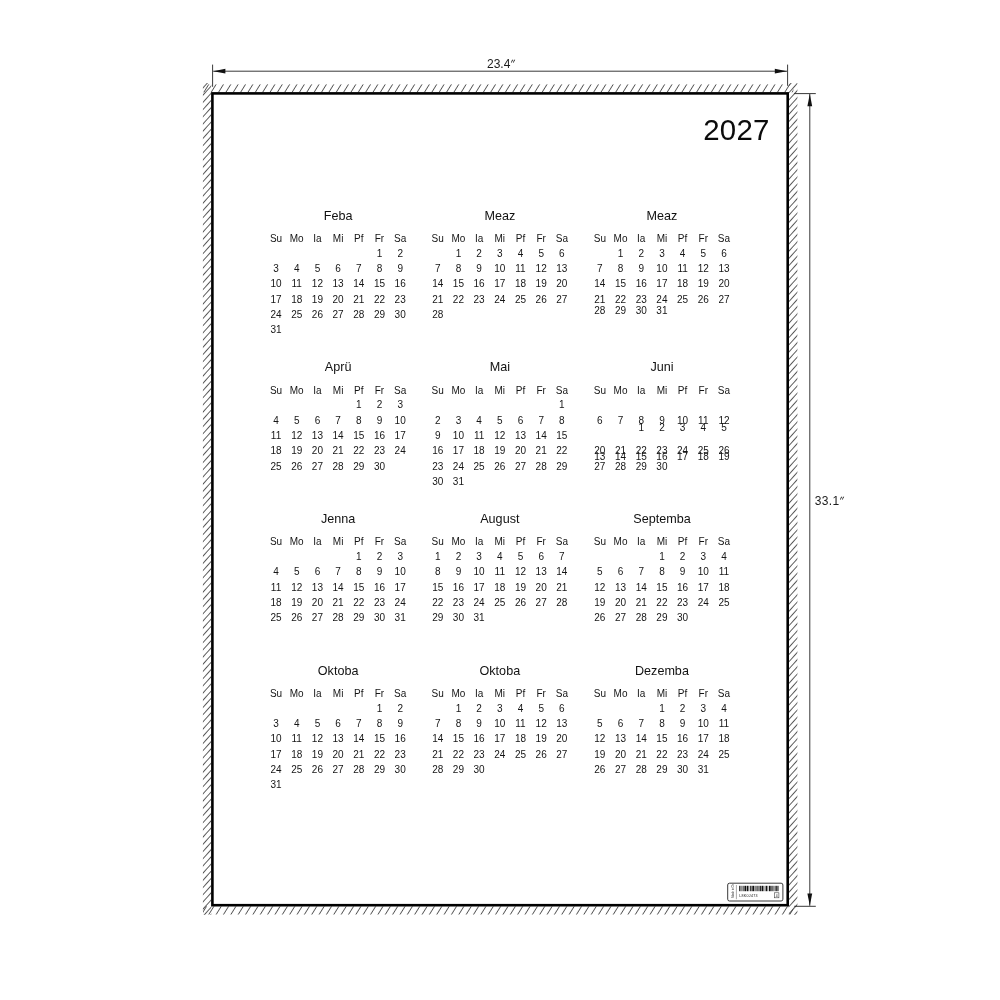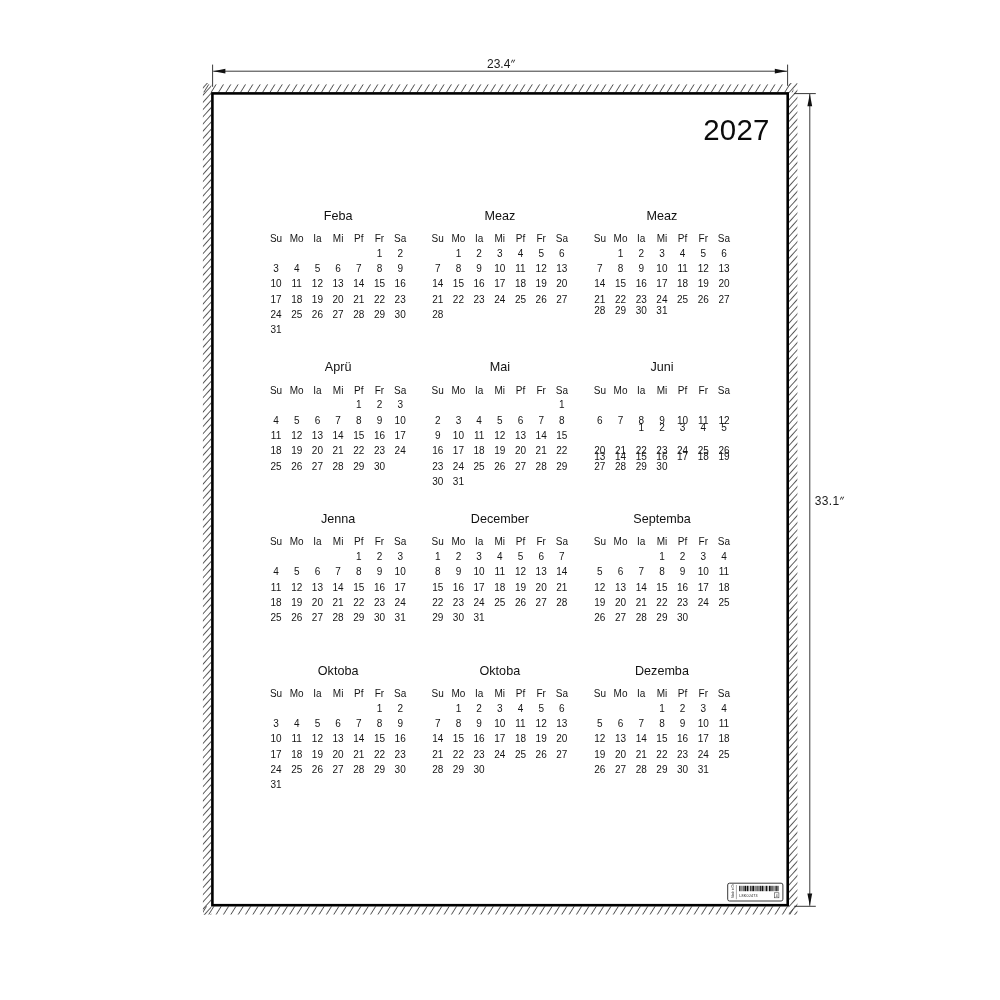--- a/index.html
+++ b/index.html
@@ -219,21 +219,21 @@
 
 <div class="wr" style="top:582.75px"><span class="c">11</span><span class="c">12</span><span class="c">13</span><span class="c">14</span><span class="c">15</span><span class="c">16</span><span class="c">17</span></div>
 
 <div class="wr" style="top:598.09px"><span class="c">18</span><span class="c">19</span><span class="c">20</span><span class="c">21</span><span class="c">22</span><span class="c">23</span><span class="c">24</span></div>
 
 <div class="wr" style="top:613.43px"><span class="c">25</span><span class="c">26</span><span class="c">27</span><span class="c">28</span><span class="c">29</span><span class="c">30</span><span class="c">31</span></div>
 </div>
 
 <div class="month" style="left:427.4px;top:0">
 
-<div class="mt" style="top:512.9px">December</div>
+<div class="mt" style="top:512.9px">August</div>
 
 <div class="wr wd" style="top:537.17px"><span class="c">Su</span><span class="c">Mo</span><span class="c">Ia</span><span class="c">Mi</span><span class="c">Pf</span><span class="c">Fr</span><span class="c">Sa</span></div>
 
 <div class="wr" style="top:552.07px"><span class="c">1</span><span class="c">2</span><span class="c">3</span><span class="c">4</span><span class="c">5</span><span class="c">6</span><span class="c">7</span></div>
 
 <div class="wr" style="top:567.41px"><span class="c">8</span><span class="c">9</span><span class="c">10</span><span class="c">11</span><span class="c">12</span><span class="c">13</span><span class="c">14</span></div>
 
 <div class="wr" style="top:582.75px"><span class="c">15</span><span class="c">16</span><span class="c">17</span><span class="c">18</span><span class="c">19</span><span class="c">20</span><span class="c">21</span></div>
 
 <div class="wr" style="top:598.09px"><span class="c">22</span><span class="c">23</span><span class="c">24</span><span class="c">25</span><span class="c">26</span><span class="c">27</span><span class="c">28</span></div>

